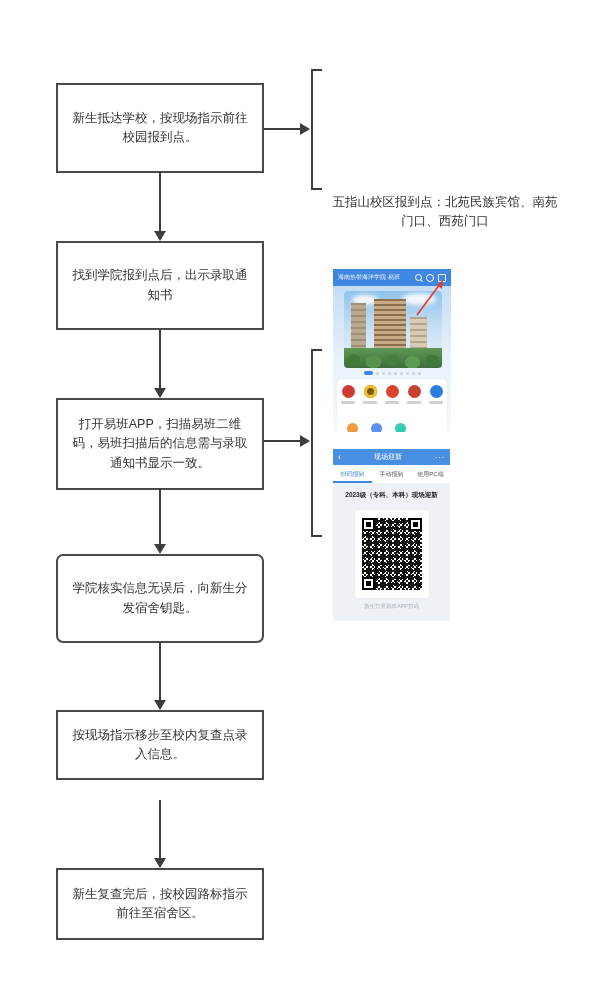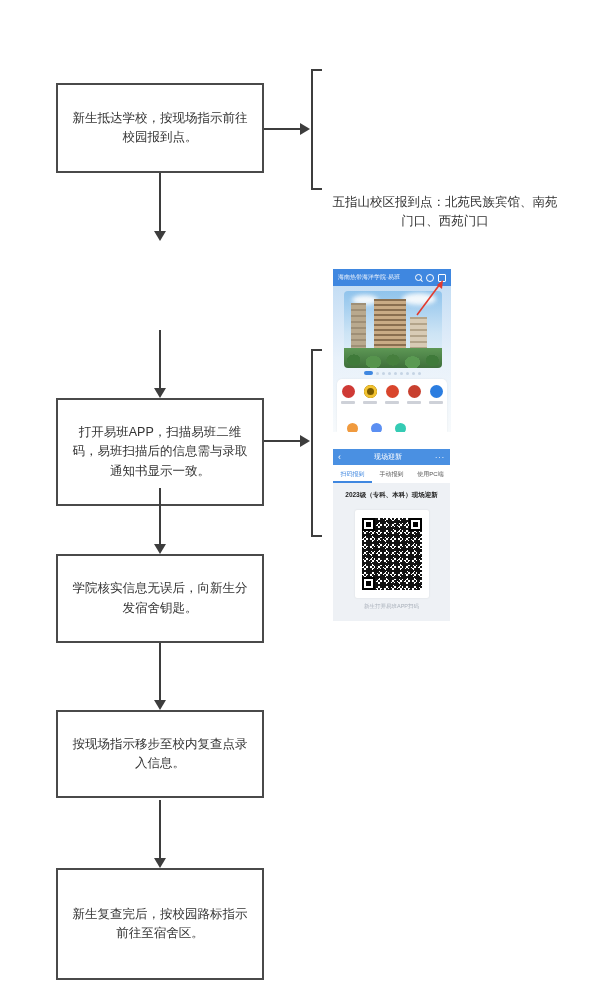--- a/index.html
+++ b/index.html
@@ -13,24 +13,24 @@
   
   .flow-box{
     position:absolute;left:56px;width:208px;box-sizing:border-box;
     border:2px solid #4a4a4a;background:#fff;
     display:flex;align-items:center;justify-content:center;
     text-align:center;font-size:12.5px;line-height:1.55;padding:6px 10px;
     color:#333;
   }
   #box1{top:83px;height:90px;}
   #box2{top:241px;height:89px;}
-  #box3{top:398px;height:108px;}
-  #box4{top:554px;height:89px;}
-  #box5{top:710px;height:88px;}
-  #box6{top:868px;height:112px;}
+  #box3{top:398px;height:92px;}
+  #box4{top:554px;height:89px;border-radius:7px;}
+  #box5{top:710px;height:70px;}
+  #box6{top:868px;height:72px;}
 
   
   .vline{position:absolute;left:159px;width:2px;background:#3d3d3d;}
   .vhead{position:absolute;left:154px;width:0;height:0;
     border-left:6px solid transparent;border-right:6px solid transparent;
     border-top:10px solid #3d3d3d;}
   .hline{position:absolute;height:2px;background:#3d3d3d;}
   .hhead{position:absolute;width:0;height:0;
     border-top:6px solid transparent;border-bottom:6px solid transparent;
     border-left:10px solid #3d3d3d;}
@@ -124,20 +124,23 @@
     font-size:5.5px;color:#a9b0ba;}
 </style>
 </head>
 <body>
 
 <div class="stage">
 
   <div class="flow-box" id="box1">
     <span>新生抵达学校，按现场指示前往校园报到点。</span>
   </div>
+  <div class="flow-box" id="box2">
+    <span>找到学院报到点后，出示录取通知书</span>
+  </div>
   <div class="flow-box" id="box3">
     <span>打开易班APP，扫描易班二维码，易班扫描后的信息需与录取通知书显示一致。</span>
   </div>
   <div class="flow-box" id="box4">
     <span>学院核实信息无误后，向新生分发宿舍钥匙。</span>
   </div>
   <div class="flow-box" id="box5">
     <span>按现场指示移步至校内复查点录入信息。</span>
   </div>
   <div class="flow-box" id="box6">

